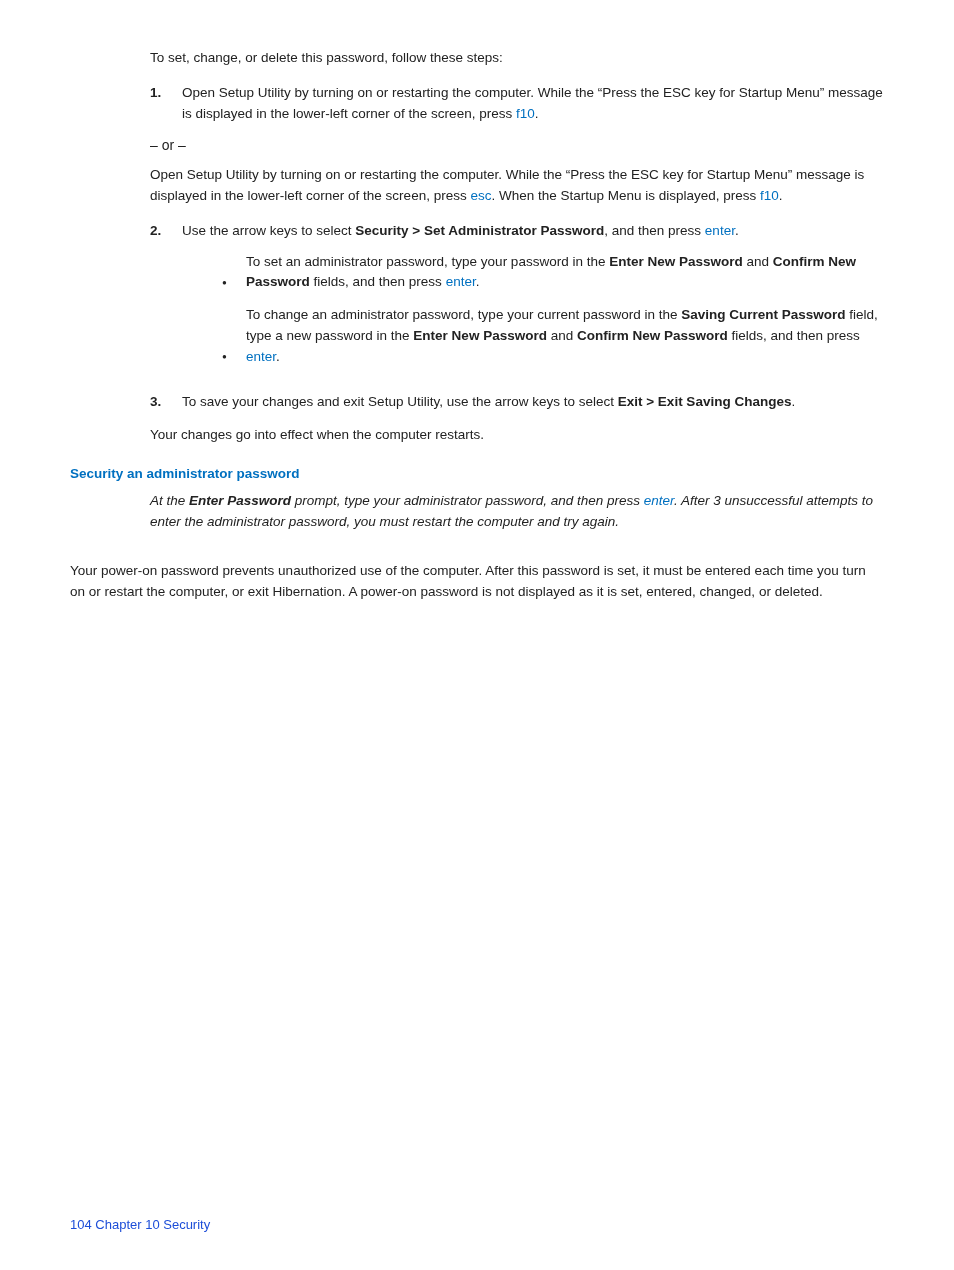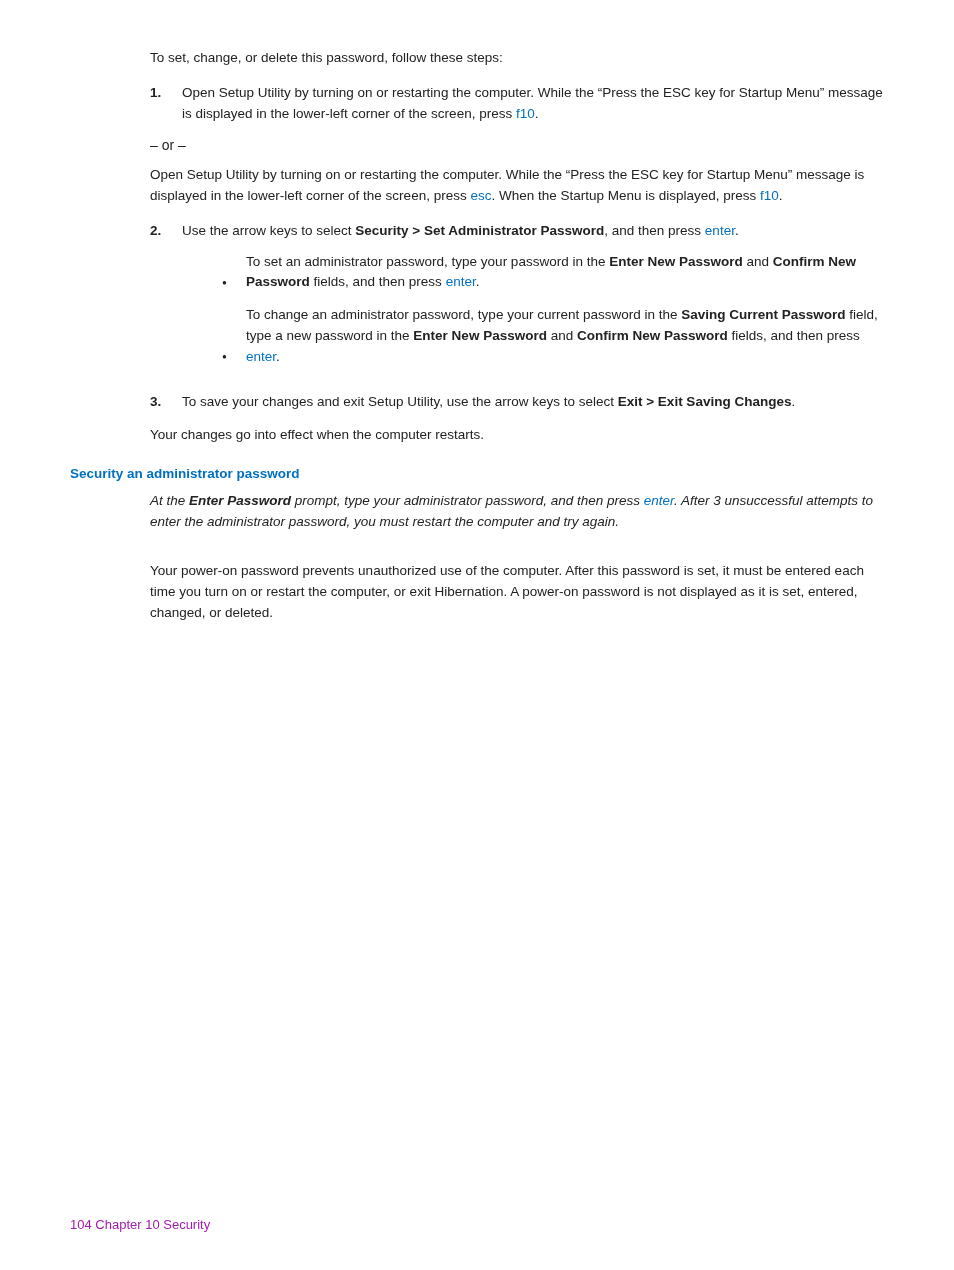--- a/index.html
+++ b/index.html
@@ -102,30 +102,29 @@
       margin-top: 10px;
       line-height: 1.55;
     }
     .entering-block {
       margin-left: 80px;
       margin-top: 8px;
       line-height: 1.55;
       font-style: italic;
     }
     .power-on-block {
-      margin-left: 80px;
       margin-top: 8px;
       line-height: 1.55;
     }
     .footer {
       position: absolute;
       bottom: 38px;
       left: 70px;
       font-size: 13px;
-      color: #a21caf;
+      color: #1d4ed8;
     }
     .page-container {
       position: relative;
       min-height: 1270px;
     }
   </style>
 </head>
 <body>
 
 <div class="page-container">

